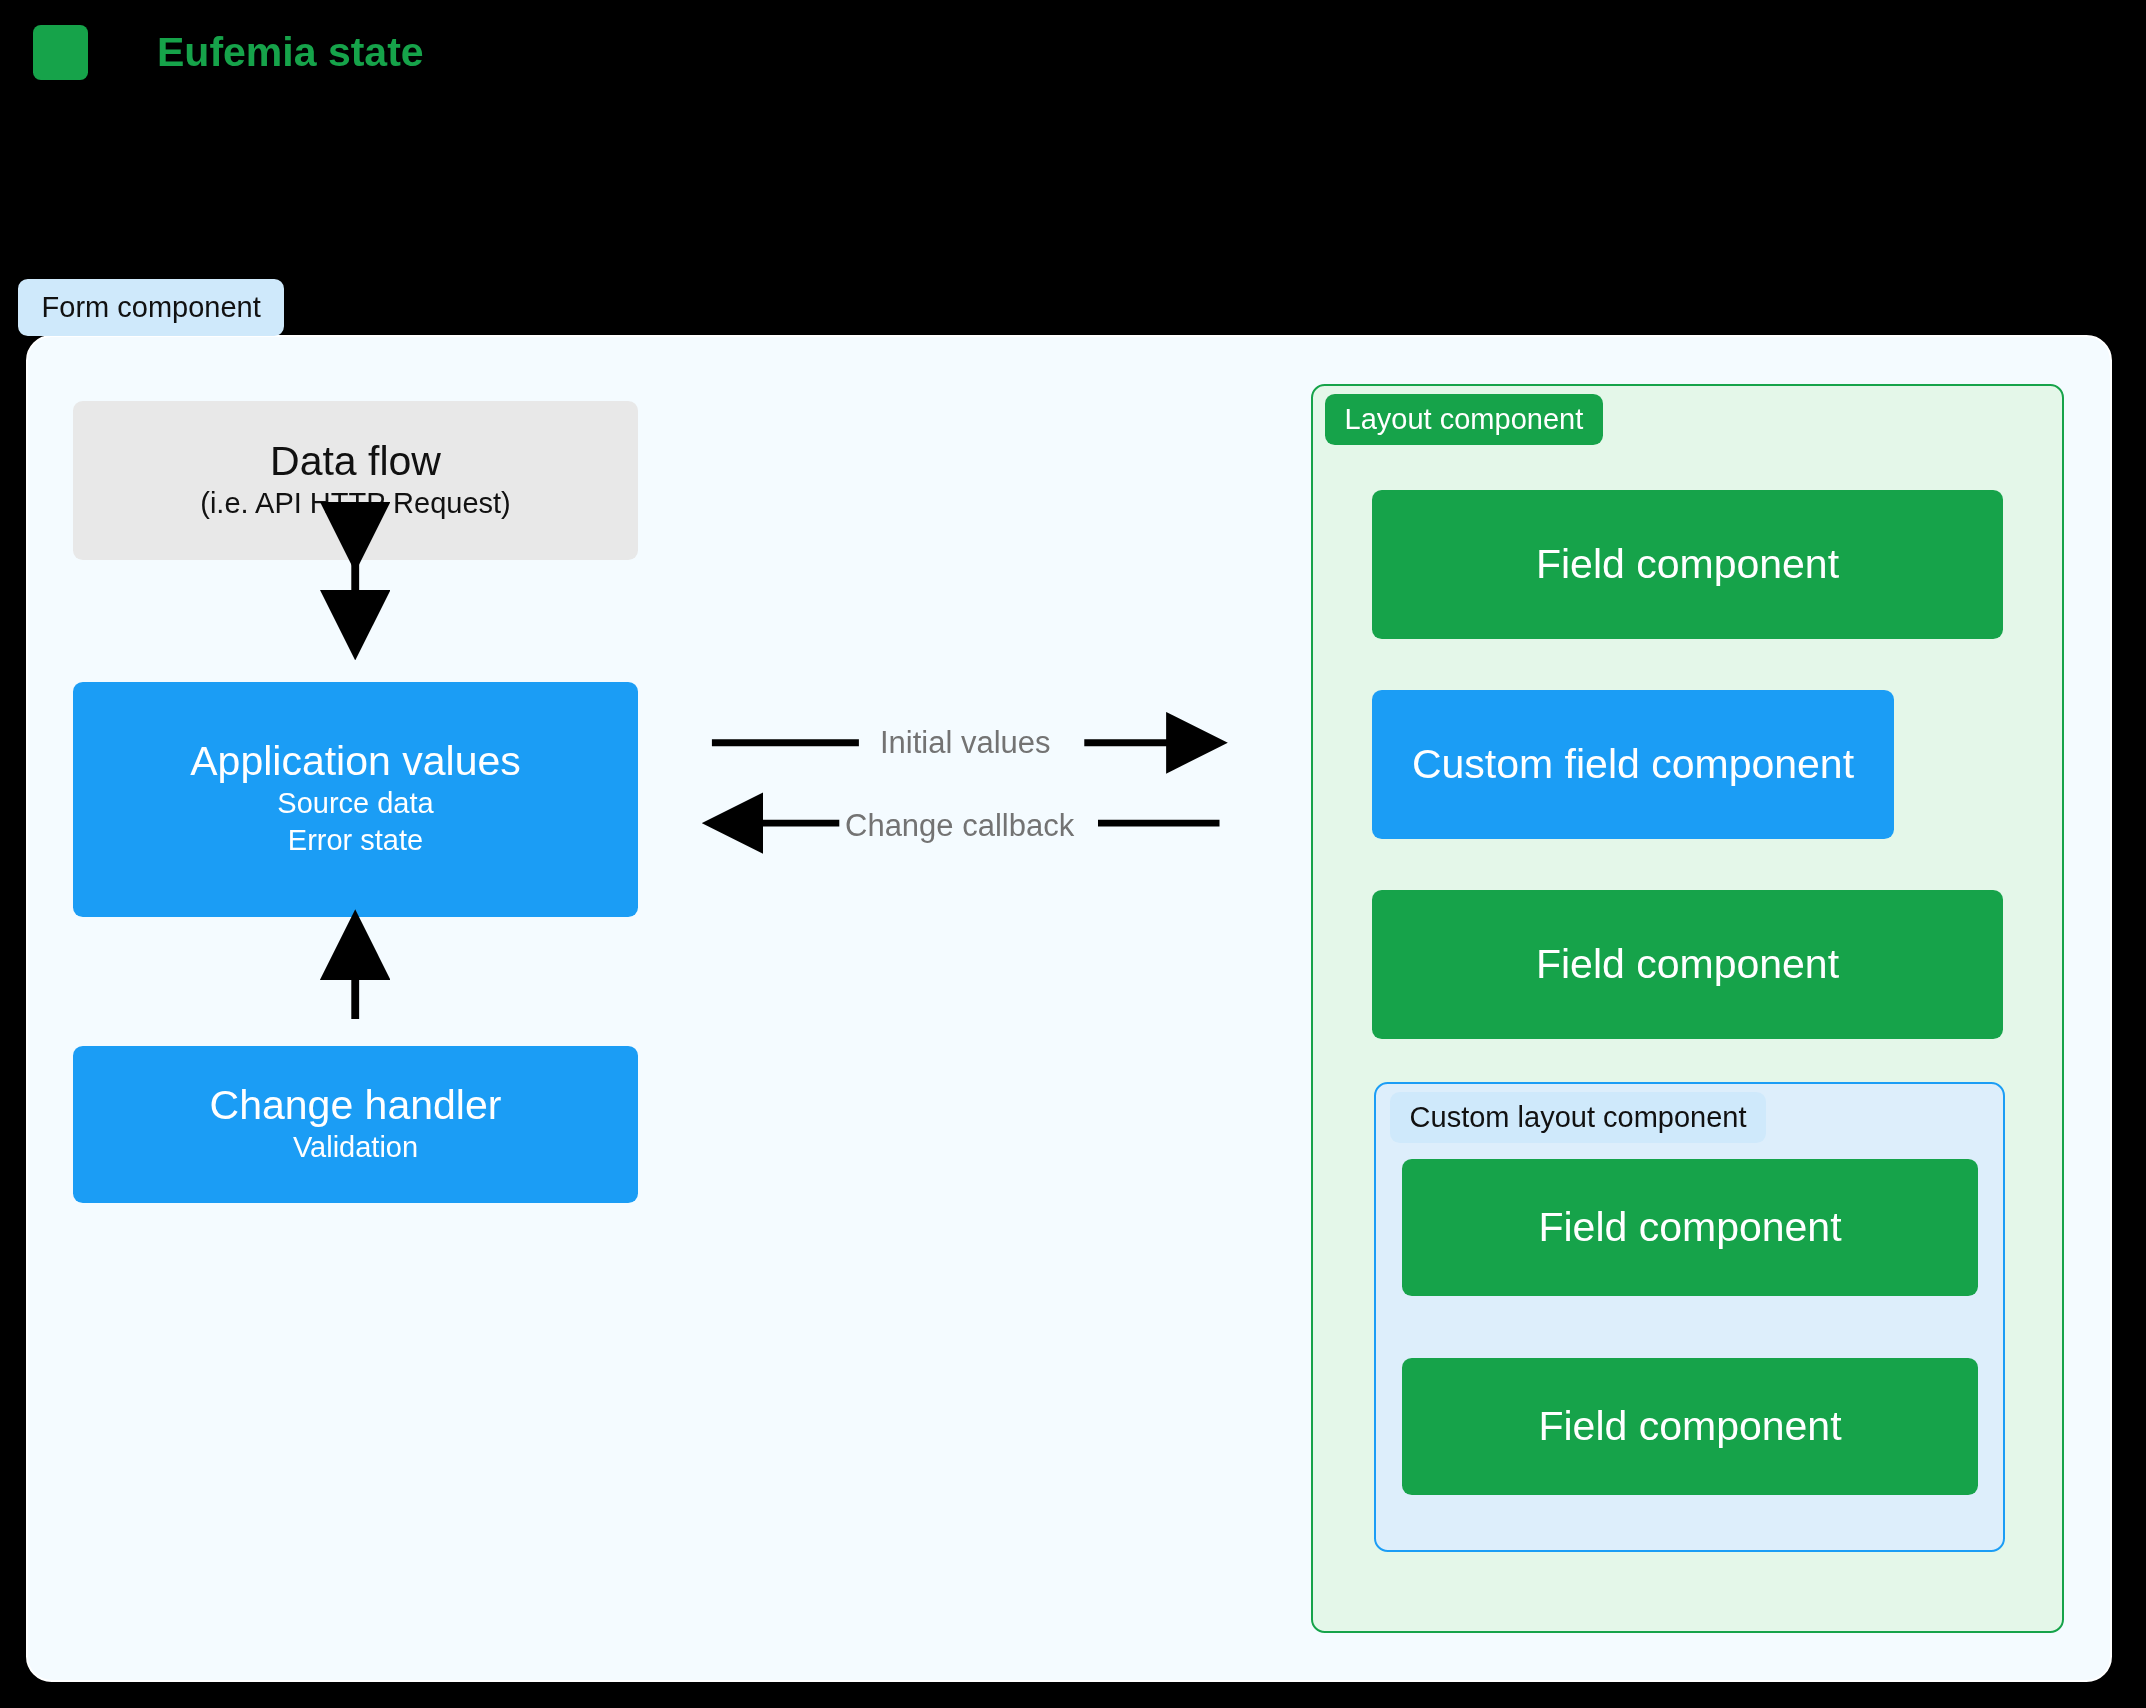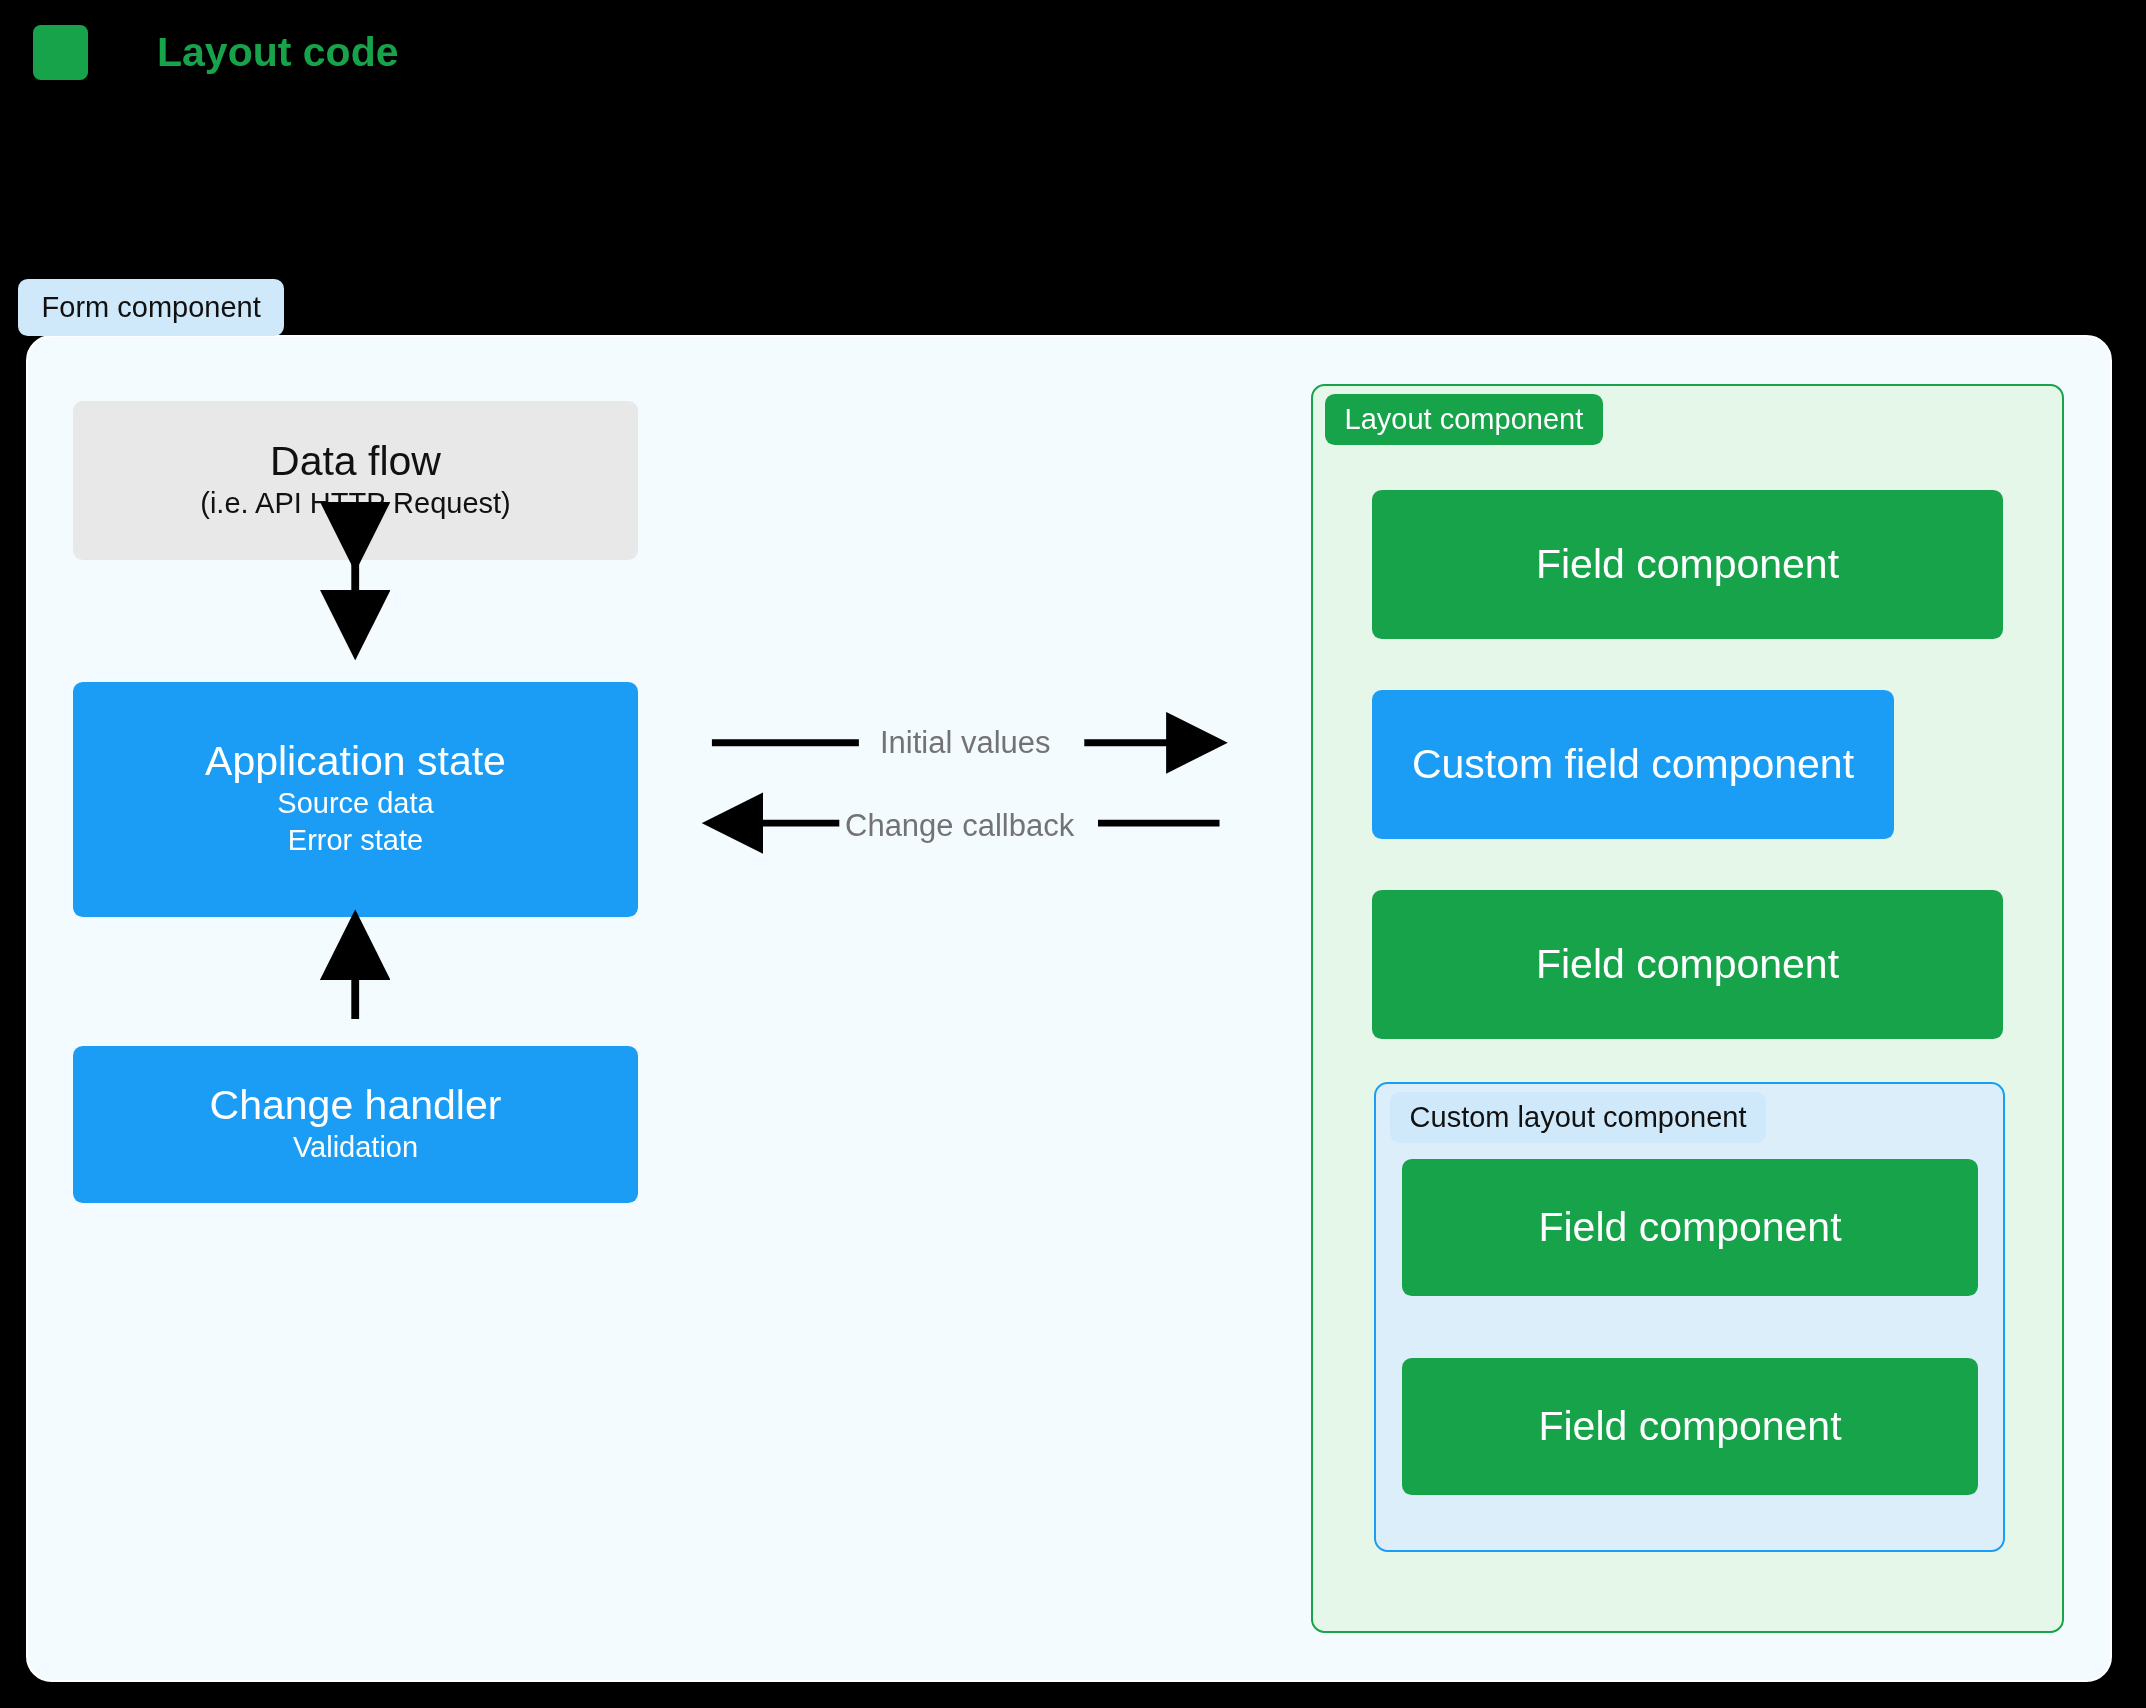--- a/index.html
+++ b/index.html
@@ -199,34 +199,34 @@
   }
   #field-3 { left: 1402px; top: 1159px; width: 576px; height: 137px; }
   #field-4 { left: 1402px; top: 1358px; width: 576px; height: 137px; }
 </style>
 </head>
 <body>
 
 <div class="legend">
   <div class="legend-row">
     <span class="legend-swatch" style="background:#16a34a"></span>
-    <span class="legend-label" style="color:#16a34a">Layout code</span>
+    <span class="legend-label" style="color:#16a34a">Eufemia state</span>
   </div>
 </div>
 
 <div class="form-tag">Form component</div>
 <div class="form-box"></div>
 
 <div class="node" id="data-flow">
   <div class="title">Data flow</div>
   <div class="sub">(i.e. API HTTP Request)</div>
 </div>
 
 <div class="node" id="application-state">
-  <div class="title">Application state</div>
+  <div class="title">Application values</div>
   <div class="sub">Source data</div>
   <div class="sub">Error state</div>
 </div>
 
 <div class="node" id="change-handler">
   <div class="title">Change handler</div>
   <div class="sub">Validation</div>
 </div>
 
 <svg class="arrows" viewBox="0 0 2190 1743">

